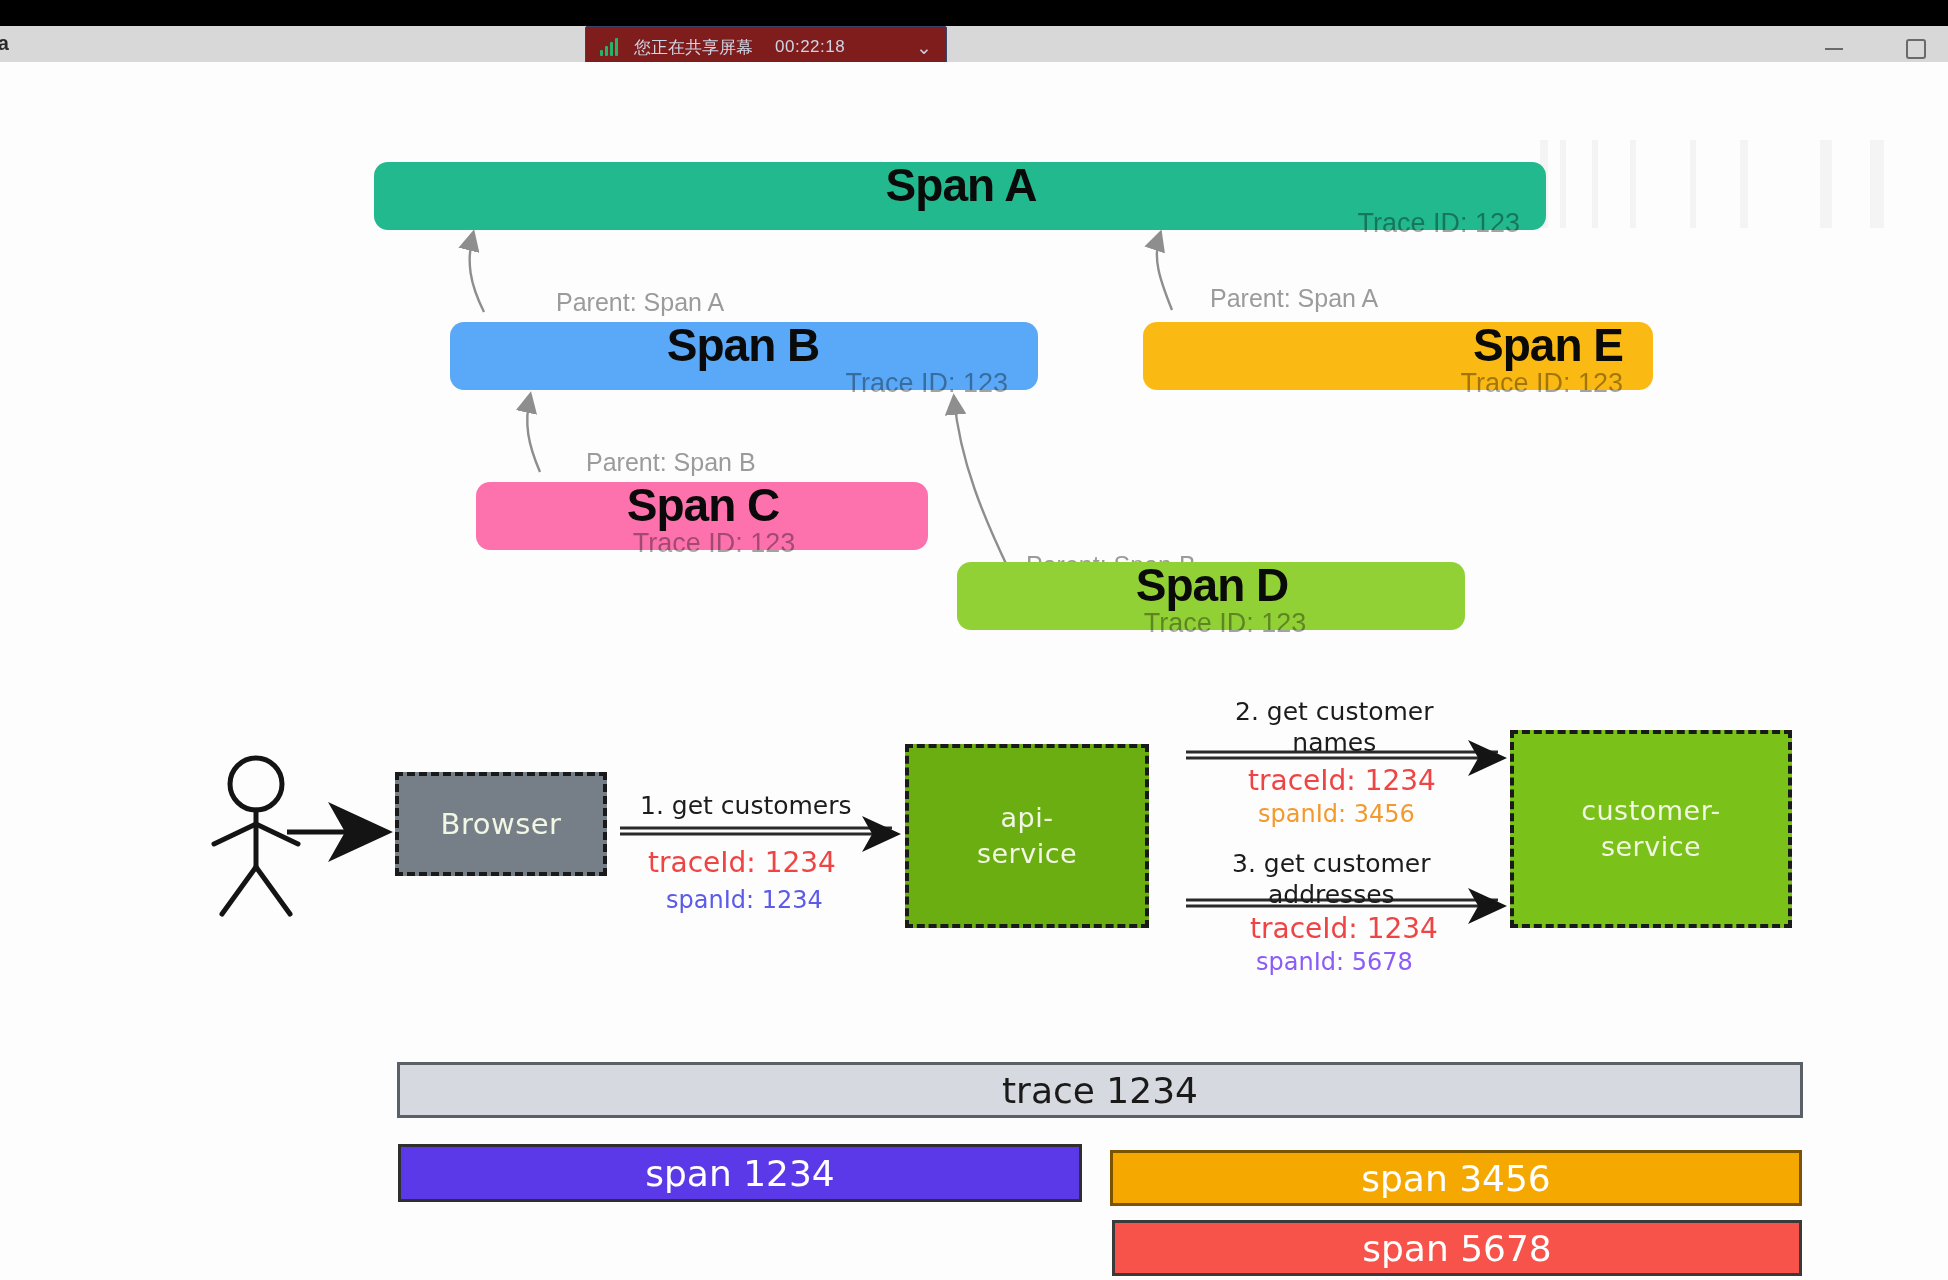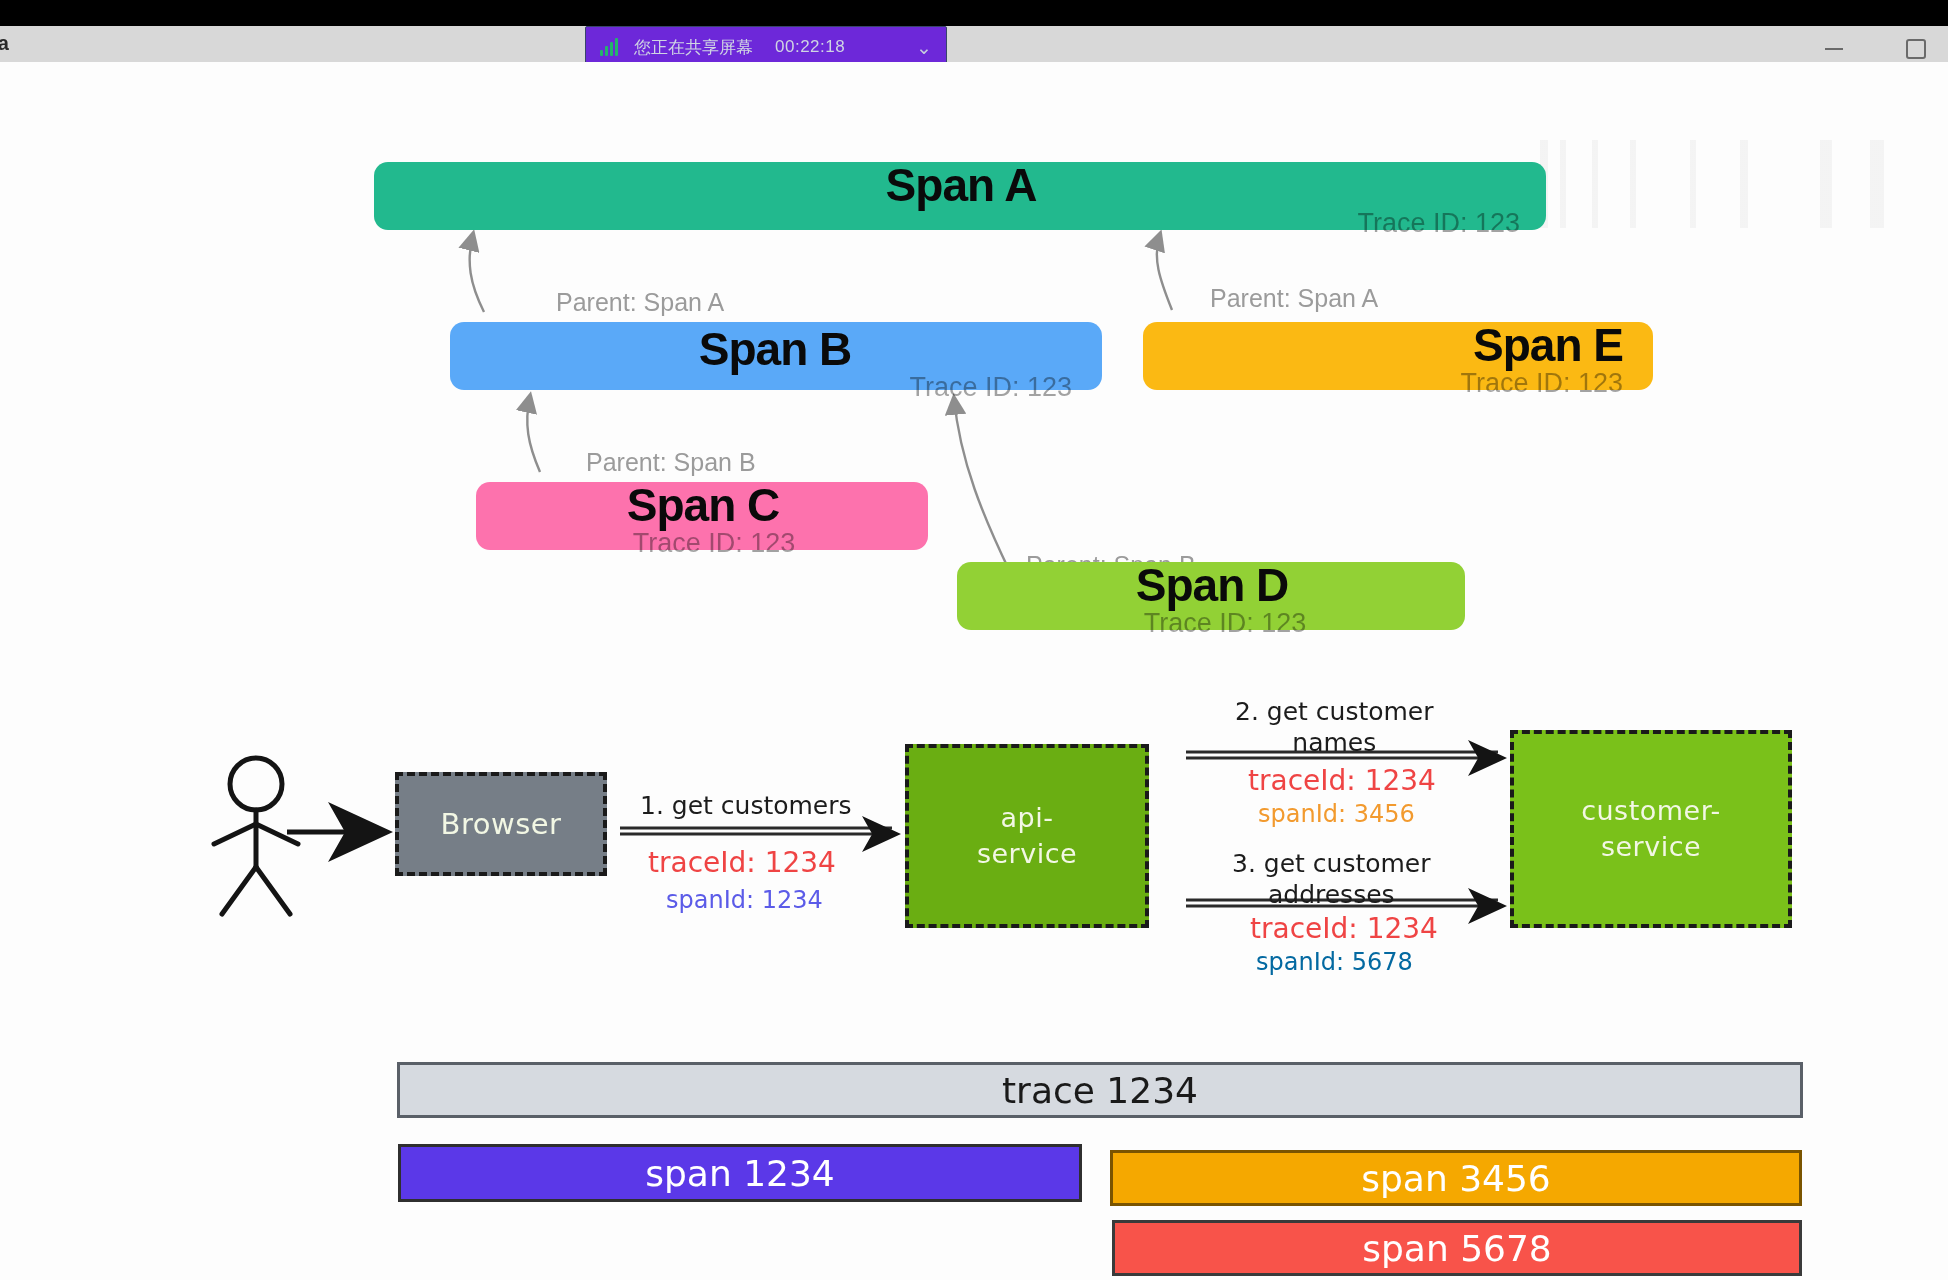--- a/index.html
+++ b/index.html
@@ -43,21 +43,21 @@
     display:block;position:relative;
   }
   .win-max .sq:after{
     content:"";position:absolute;left:2px;top:2px;width:11px;height:11px;
     background:#d8d8d8;border:0;
   }
 
   
   .share-pill{
     position:absolute;left:585px;top:26px;width:362px;height:42px;
-    background:#6d28d9;border:1px solid #39446b;
+    background:#7f1d1d;border:1px solid #39446b;
     display:flex;align-items:center;gap:16px;
     padding:0 14px;box-sizing:border-box;border-radius:2px;
   }
   .signal-icon{display:flex;align-items:flex-end;gap:2px;height:18px;}
   .signal-icon i{display:block;width:3px;background:#25b36b;border-radius:1px;}
   .signal-icon i:nth-child(1){height:6px;}
   .signal-icon i:nth-child(2){height:10px;}
   .signal-icon i:nth-child(3){height:14px;}
   .signal-icon i:nth-child(4){height:18px;}
   .share-text{color:#cfd4e3;font-size:17px;white-space:nowrap;}
@@ -83,21 +83,21 @@
   }
   .span-bar .span-name{
     font-weight:700;font-size:46px;color:#0a0a0a;line-height:1;
     letter-spacing:-1px;
   }
   .span-bar .span-trace{
     font-size:27px;color:rgba(0,0,0,.36);letter-spacing:0px;white-space:nowrap;
   }
   .span-a{left:374px;top:100px;width:1172px;height:68px;background:#22b98e;padding:0 26px 0 28px;}
   .span-a .span-trace{margin-left:auto;}
-  .span-b{left:450px;top:260px;width:652px;height:68px;background:#5aa9f8;padding:16px 30px 0 28px;justify-content:center;}
+  .span-b{left:450px;top:260px;width:588px;height:68px;background:#5aa9f8;padding:0 30px 0 28px;}
   .span-b .span-trace{margin-left:auto;}
   .span-e{left:1143px;top:260px;width:510px;height:68px;background:#fbb913;padding:0 30px 0 28px;align-items:flex-end;}
   .span-e .span-trace{margin-left:auto;}
   .span-c{left:476px;top:420px;width:452px;height:68px;background:#fd72ad;padding:0 26px 0 28px;justify-content:space-between;}
   .span-c .span-trace{margin-left:22px;}
   .span-d{left:957px;top:500px;width:508px;height:68px;background:#92d135;padding:0 26px 0 28px;}
   .span-d .span-trace{margin-left:26px;}
 
   .parent-label{
     position:absolute;font-size:25px;color:#9b9b9b;white-space:nowrap;
@@ -260,21 +260,21 @@
     <div class="flow-label flow-title" style="left:640px;top:728px;">1. get customers</div>
     <div class="flow-label flow-trace" style="left:648px;top:784px;">traceId: 1234</div>
     <div class="flow-label flow-span" style="left:666px;top:824px;color:#5b5be8;">spanId: 1234</div>
 
     <div class="flow-label flow-title" style="left:1235px;top:634px;">2. get customer<br><span style="display:block;">names</span></div>
     <div class="flow-label flow-trace" style="left:1248px;top:702px;">traceId: 1234</div>
     <div class="flow-label flow-span" style="left:1258px;top:738px;color:#f29a2e;">spanId: 3456</div>
 
     <div class="flow-label flow-title" style="left:1232px;top:786px;">3. get customer<br><span style="display:block;">addresses</span></div>
     <div class="flow-label flow-trace" style="left:1250px;top:850px;">traceId: 1234</div>
-    <div class="flow-label flow-span" style="left:1256px;top:886px;color:#0369a1;">spanId: 5678</div>
+    <div class="flow-label flow-span" style="left:1256px;top:886px;color:#8b5cf6;">spanId: 5678</div>
 
     <div class="tl-bar tl-trace">trace 1234</div>
     <div class="tl-bar tl-span1">span 1234</div>
     <div class="tl-bar tl-span2">span 3456</div>
     <div class="tl-bar tl-span3">span 5678</div>
 
   </div>
 </div>
 
 </body></html>

